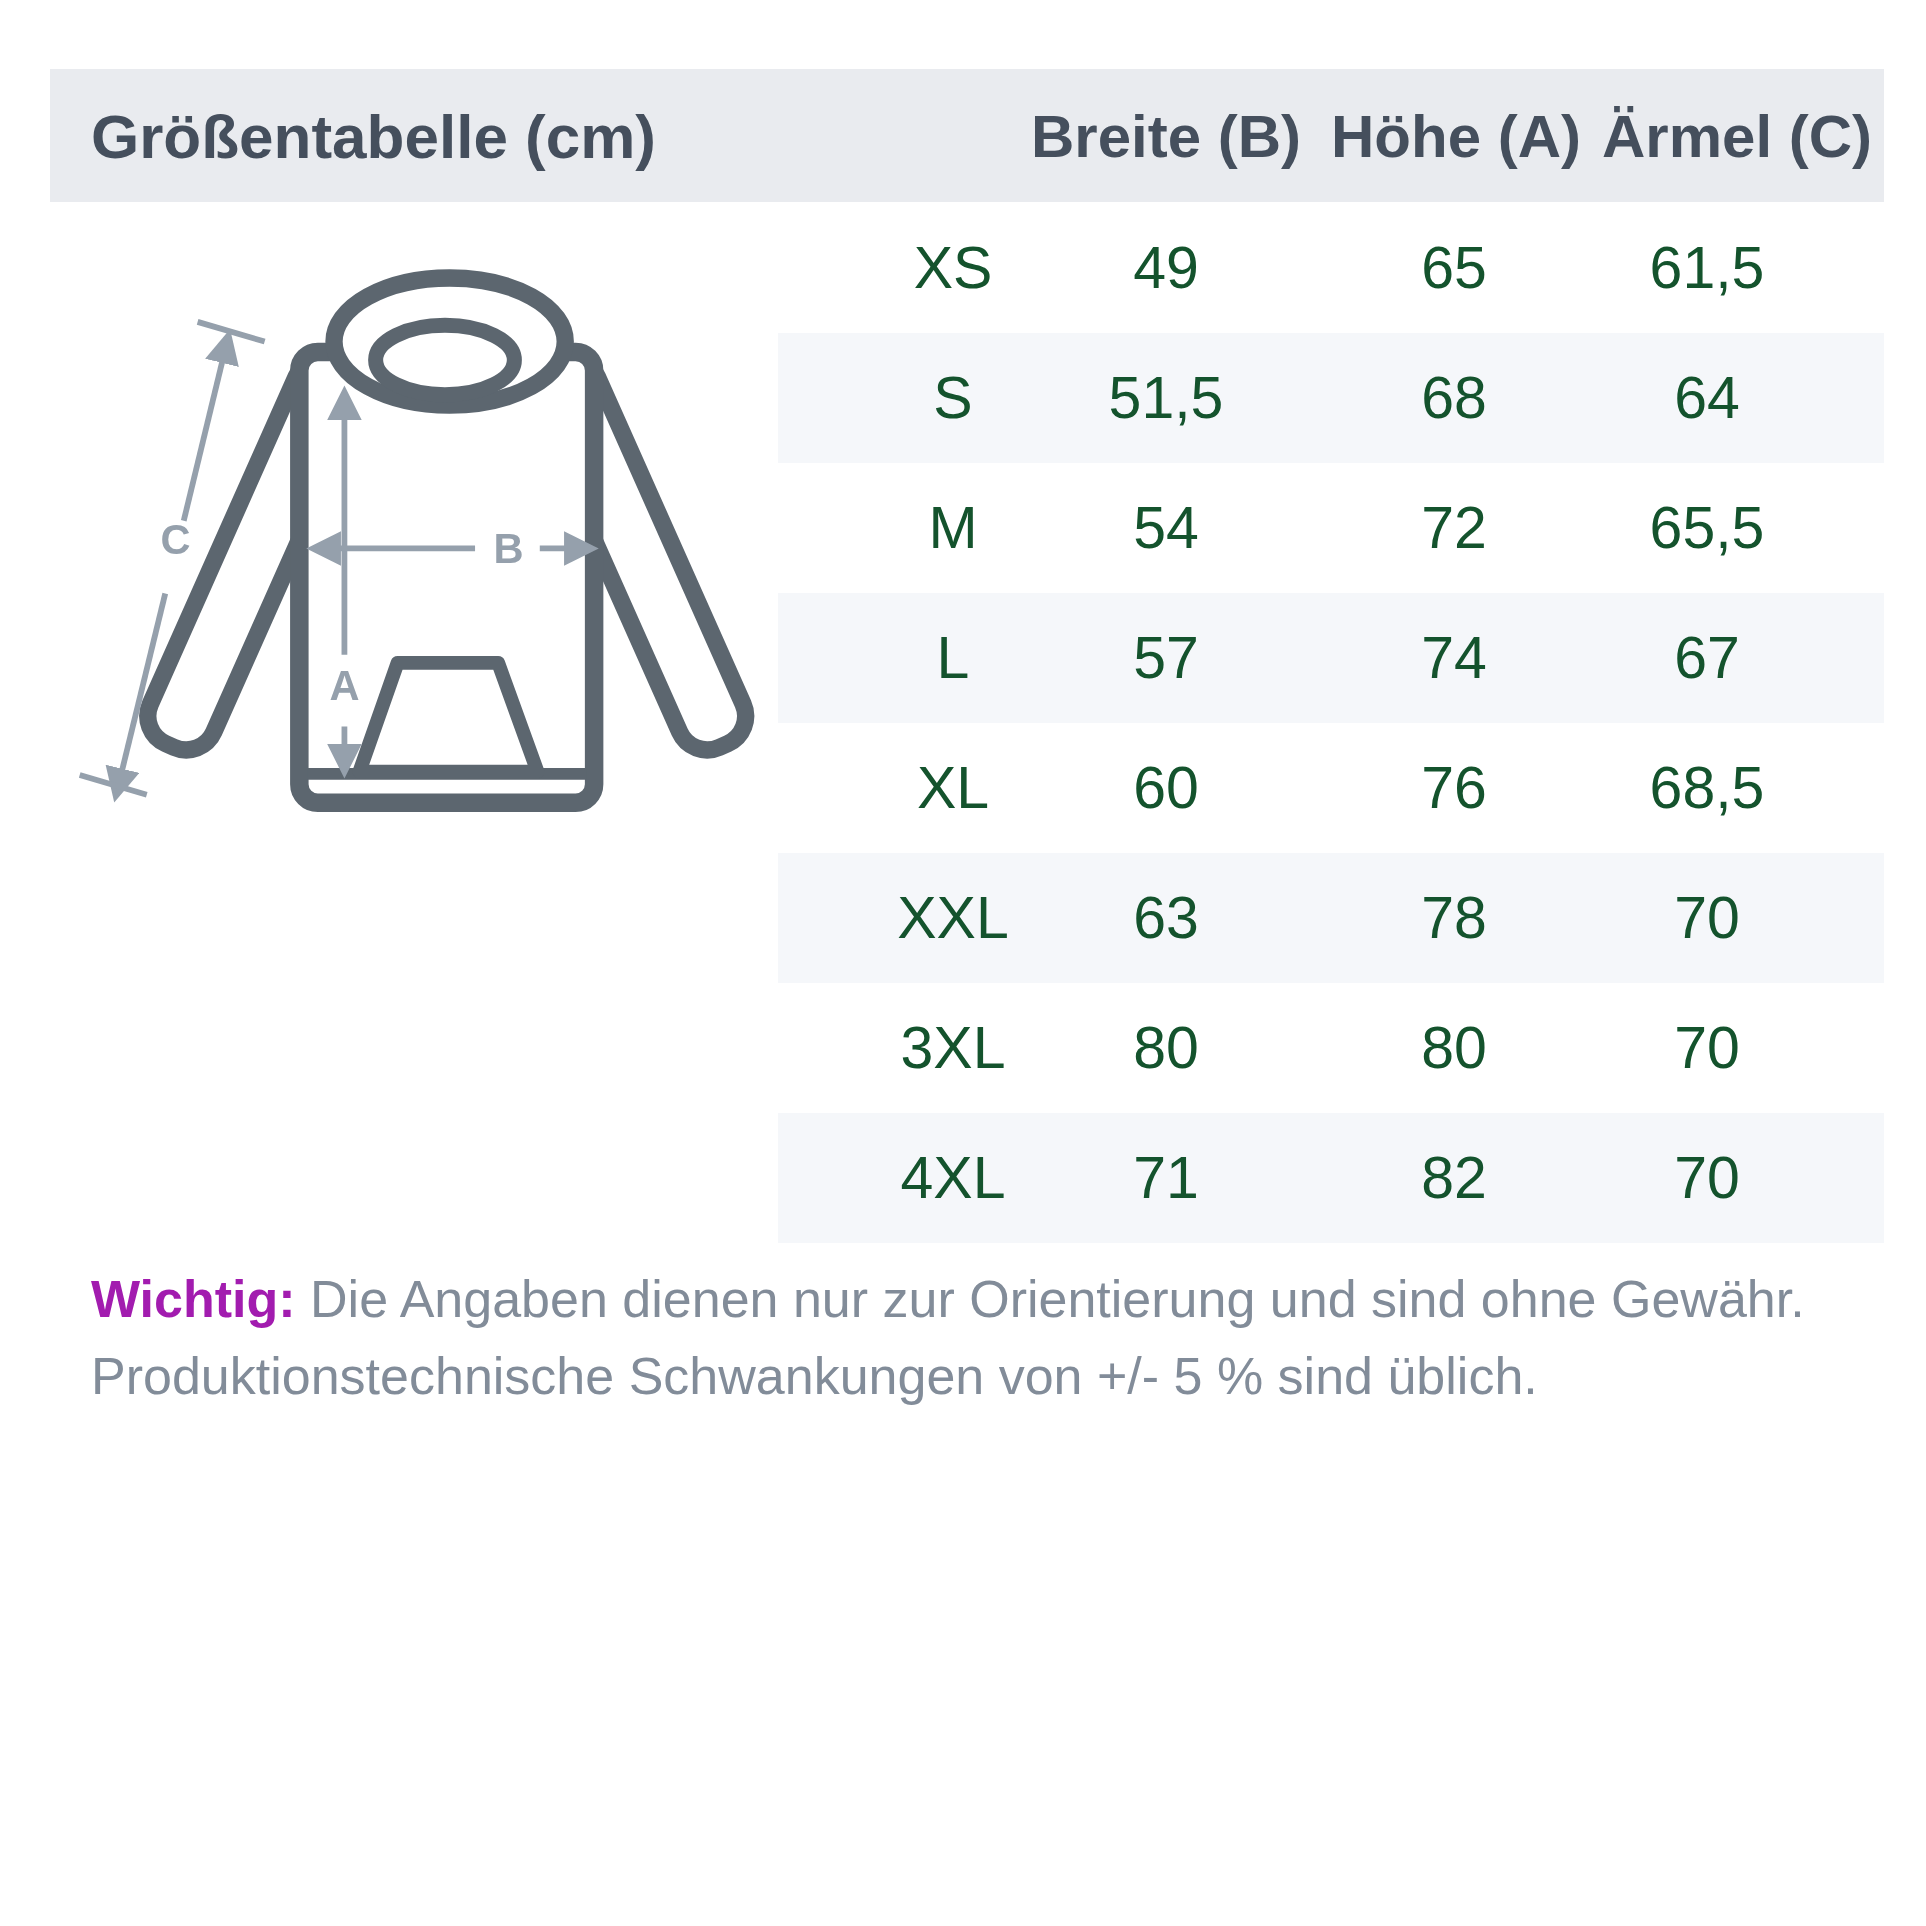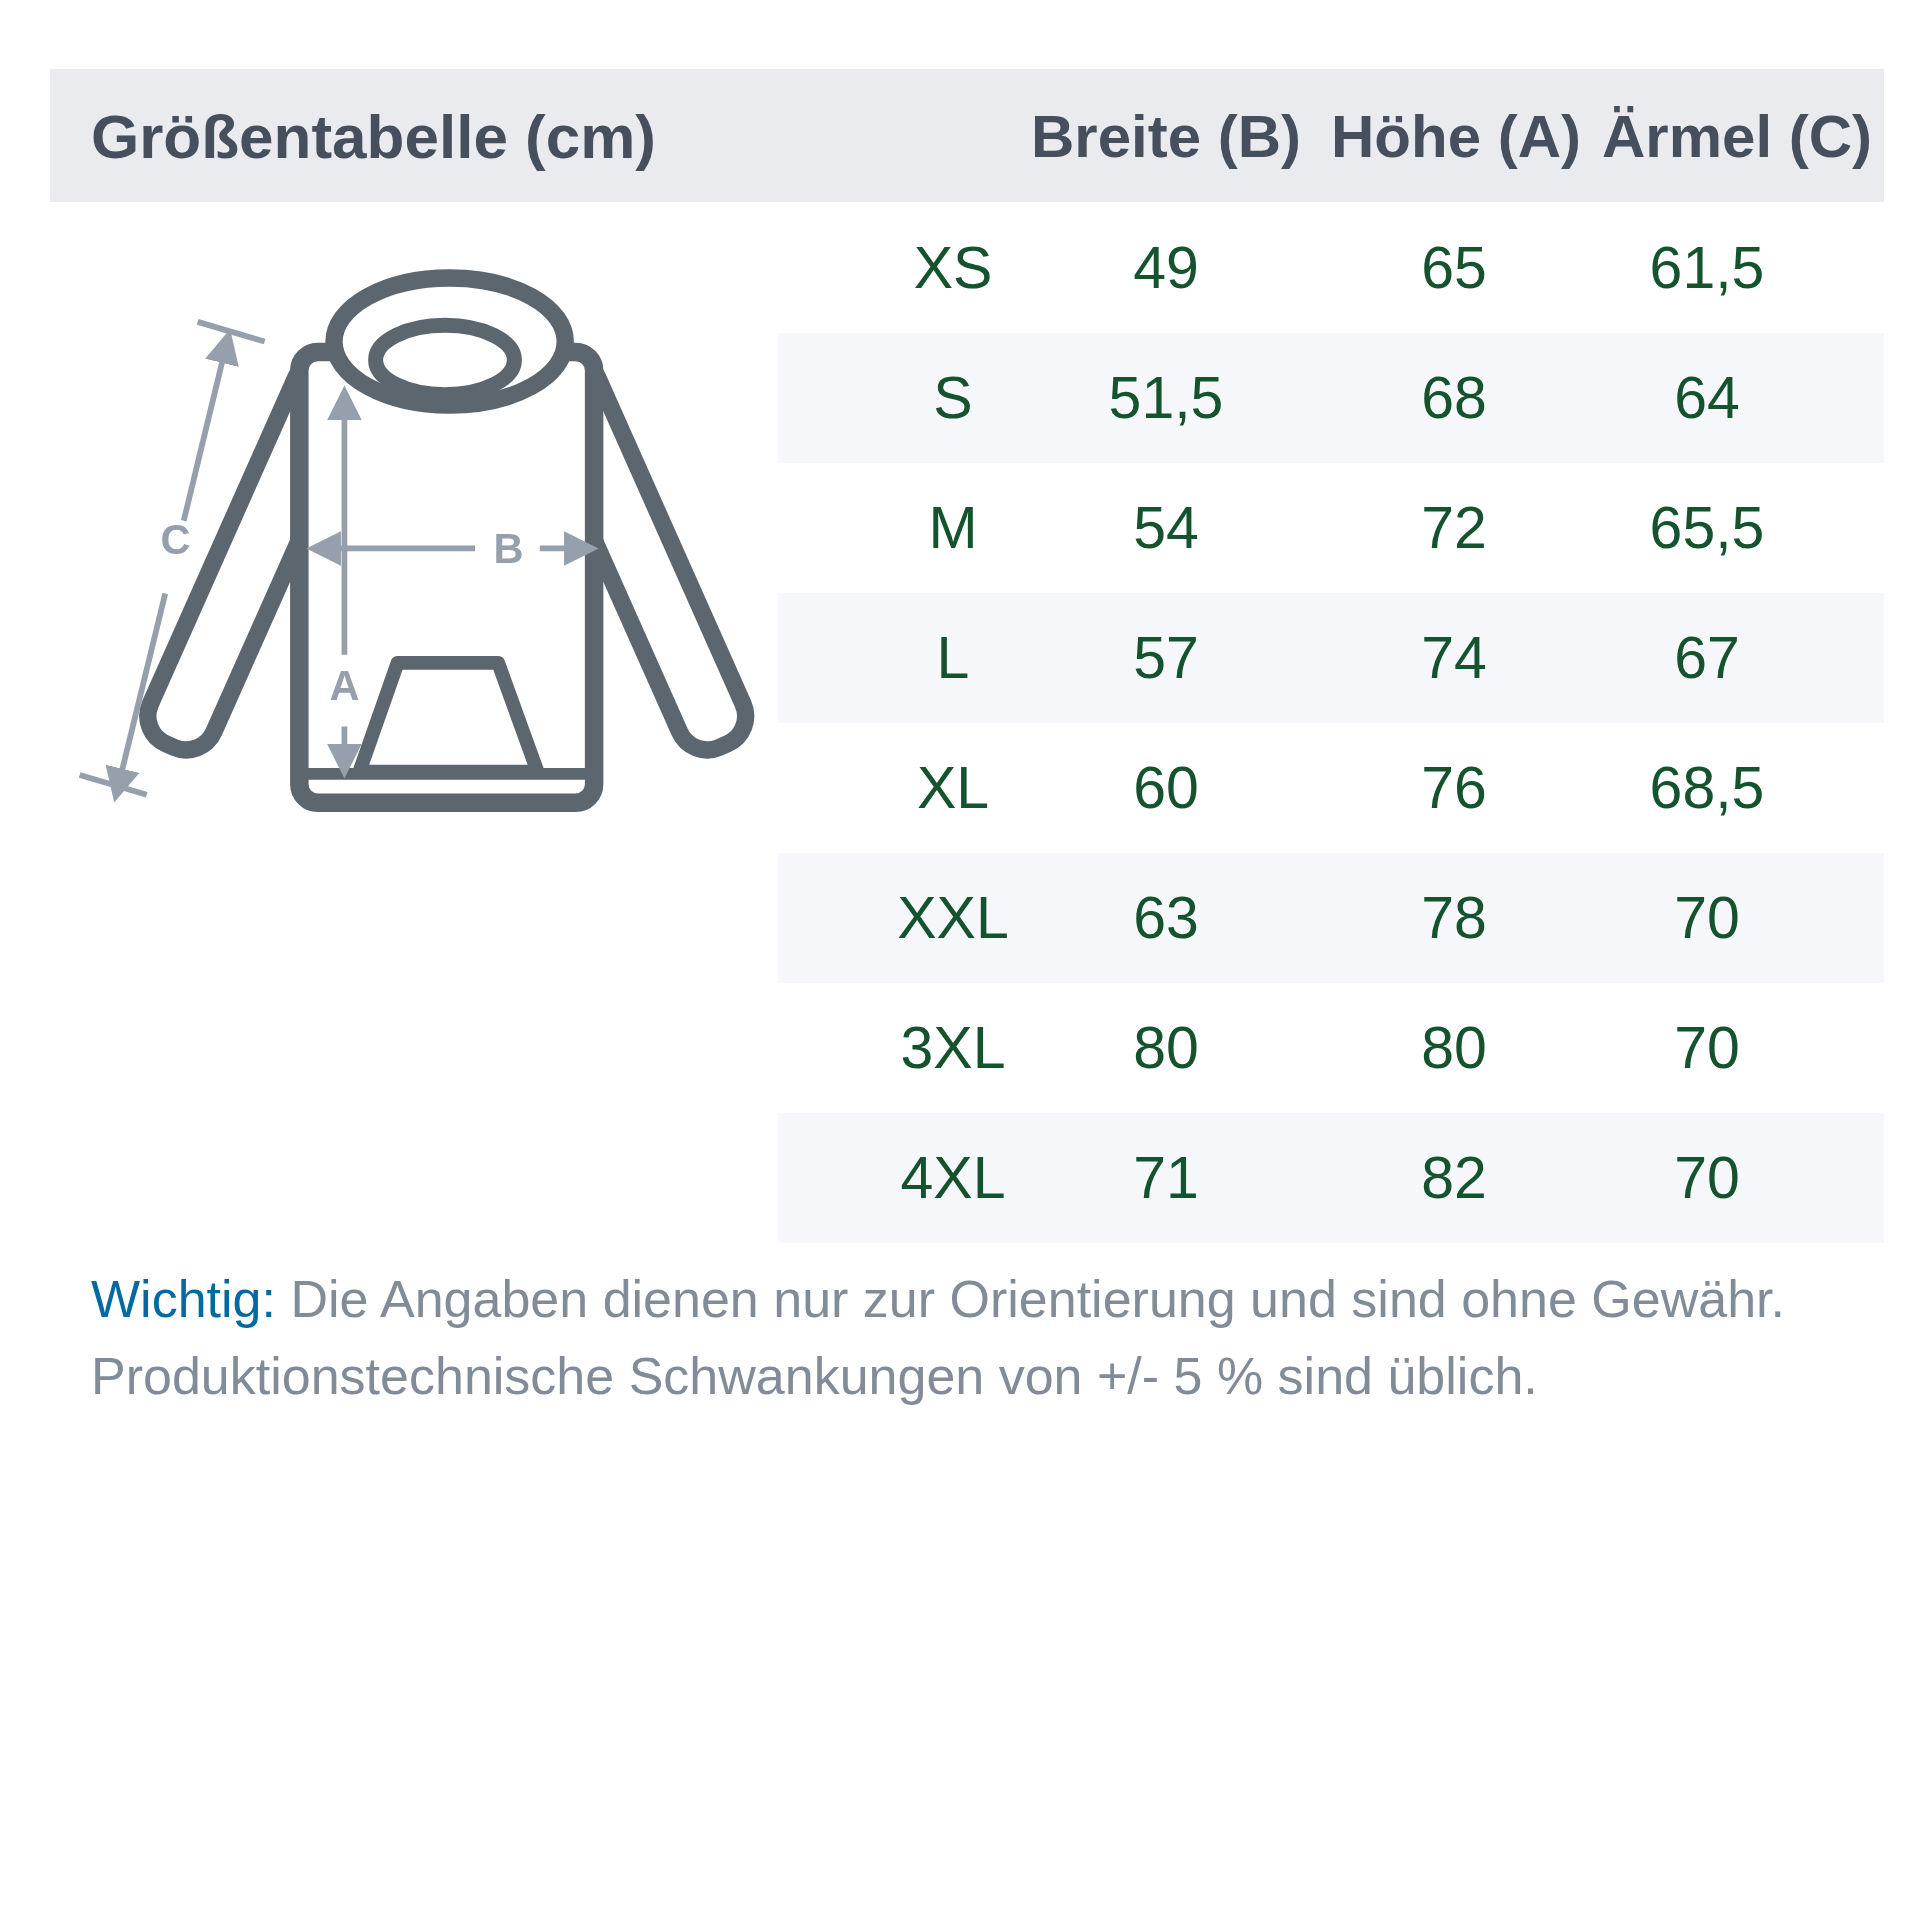--- a/index.html
+++ b/index.html
@@ -46,21 +46,21 @@
   
   .hoodie-wrap{
     position:absolute;left:68px;top:256px;width:717px;height:578px;
   }
   .hoodie-wrap svg{width:100%;height:100%;display:block;}
   
   .note{
     position:absolute;left:91px;top:1261px;width:1765px;
     font-size:52px;line-height:77px;color:#828c99;
   }
-  .note b{font-weight:normal;color:#0369a1;}
+  .note b{font-weight:bold;color:#a21caf;}
 </style>
 </head>
 <body>
 
 <div class="sheet">
 
   <div class="header-band">
     <div class="sheet-title">Größentabelle (cm)</div>
     <div class="head-col h0">Breite (B)</div>
     <div class="head-col h2">Ärmel (C)</div>

